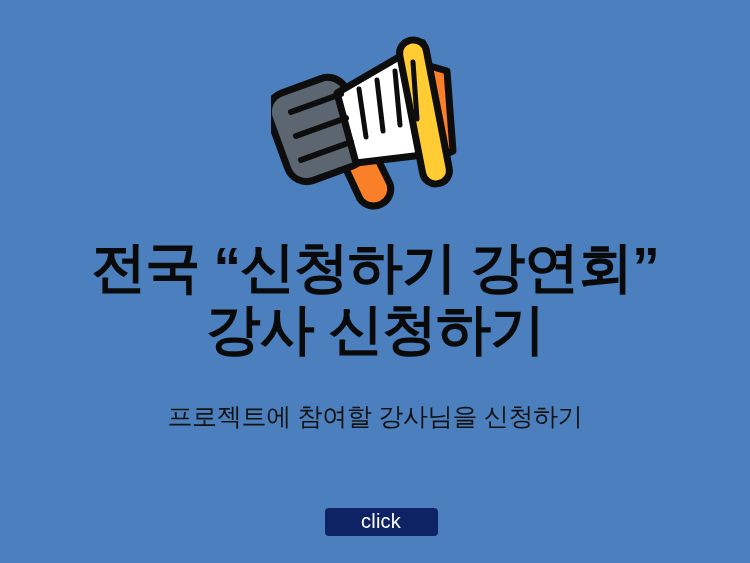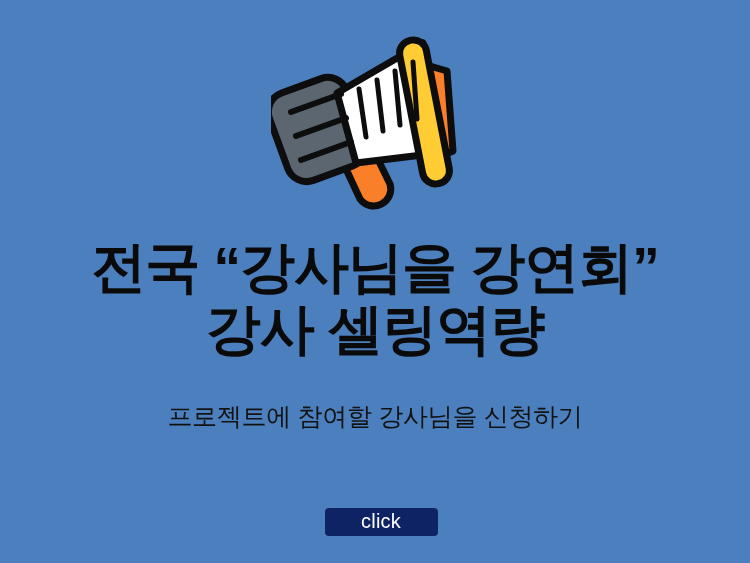--- a/index.html
+++ b/index.html
@@ -134,22 +134,22 @@
       <g stroke="#0d0d0d" stroke-width="5" stroke-linecap="round" fill="none">
         <line x1="88" y1="68" x2="95" y2="116"></line>
         <line x1="106" y1="59" x2="112" y2="110"></line>
         <line x1="124" y1="50" x2="129" y2="104"></line>
         <line x1="142" y1="41" x2="146" y2="98"></line>
       </g>
     </svg>
   </div>
 
   <div id="headline">
-    <span class="hl-line">전국 “강사님을 강연회”</span>
-    <span class="hl-line">강사 셀링역량</span>
+    <span class="hl-line">전국 “신청하기 강연회”</span>
+    <span class="hl-line">강사 신청하기</span>
   </div>
 
   <div id="subtitle">
     <span class="sub-line">프로젝트에 참여할 강사님을 신청하기</span>
   </div>
 
   <div id="cta-wrap">
     <button id="click-button">click</button>
   </div>
 

